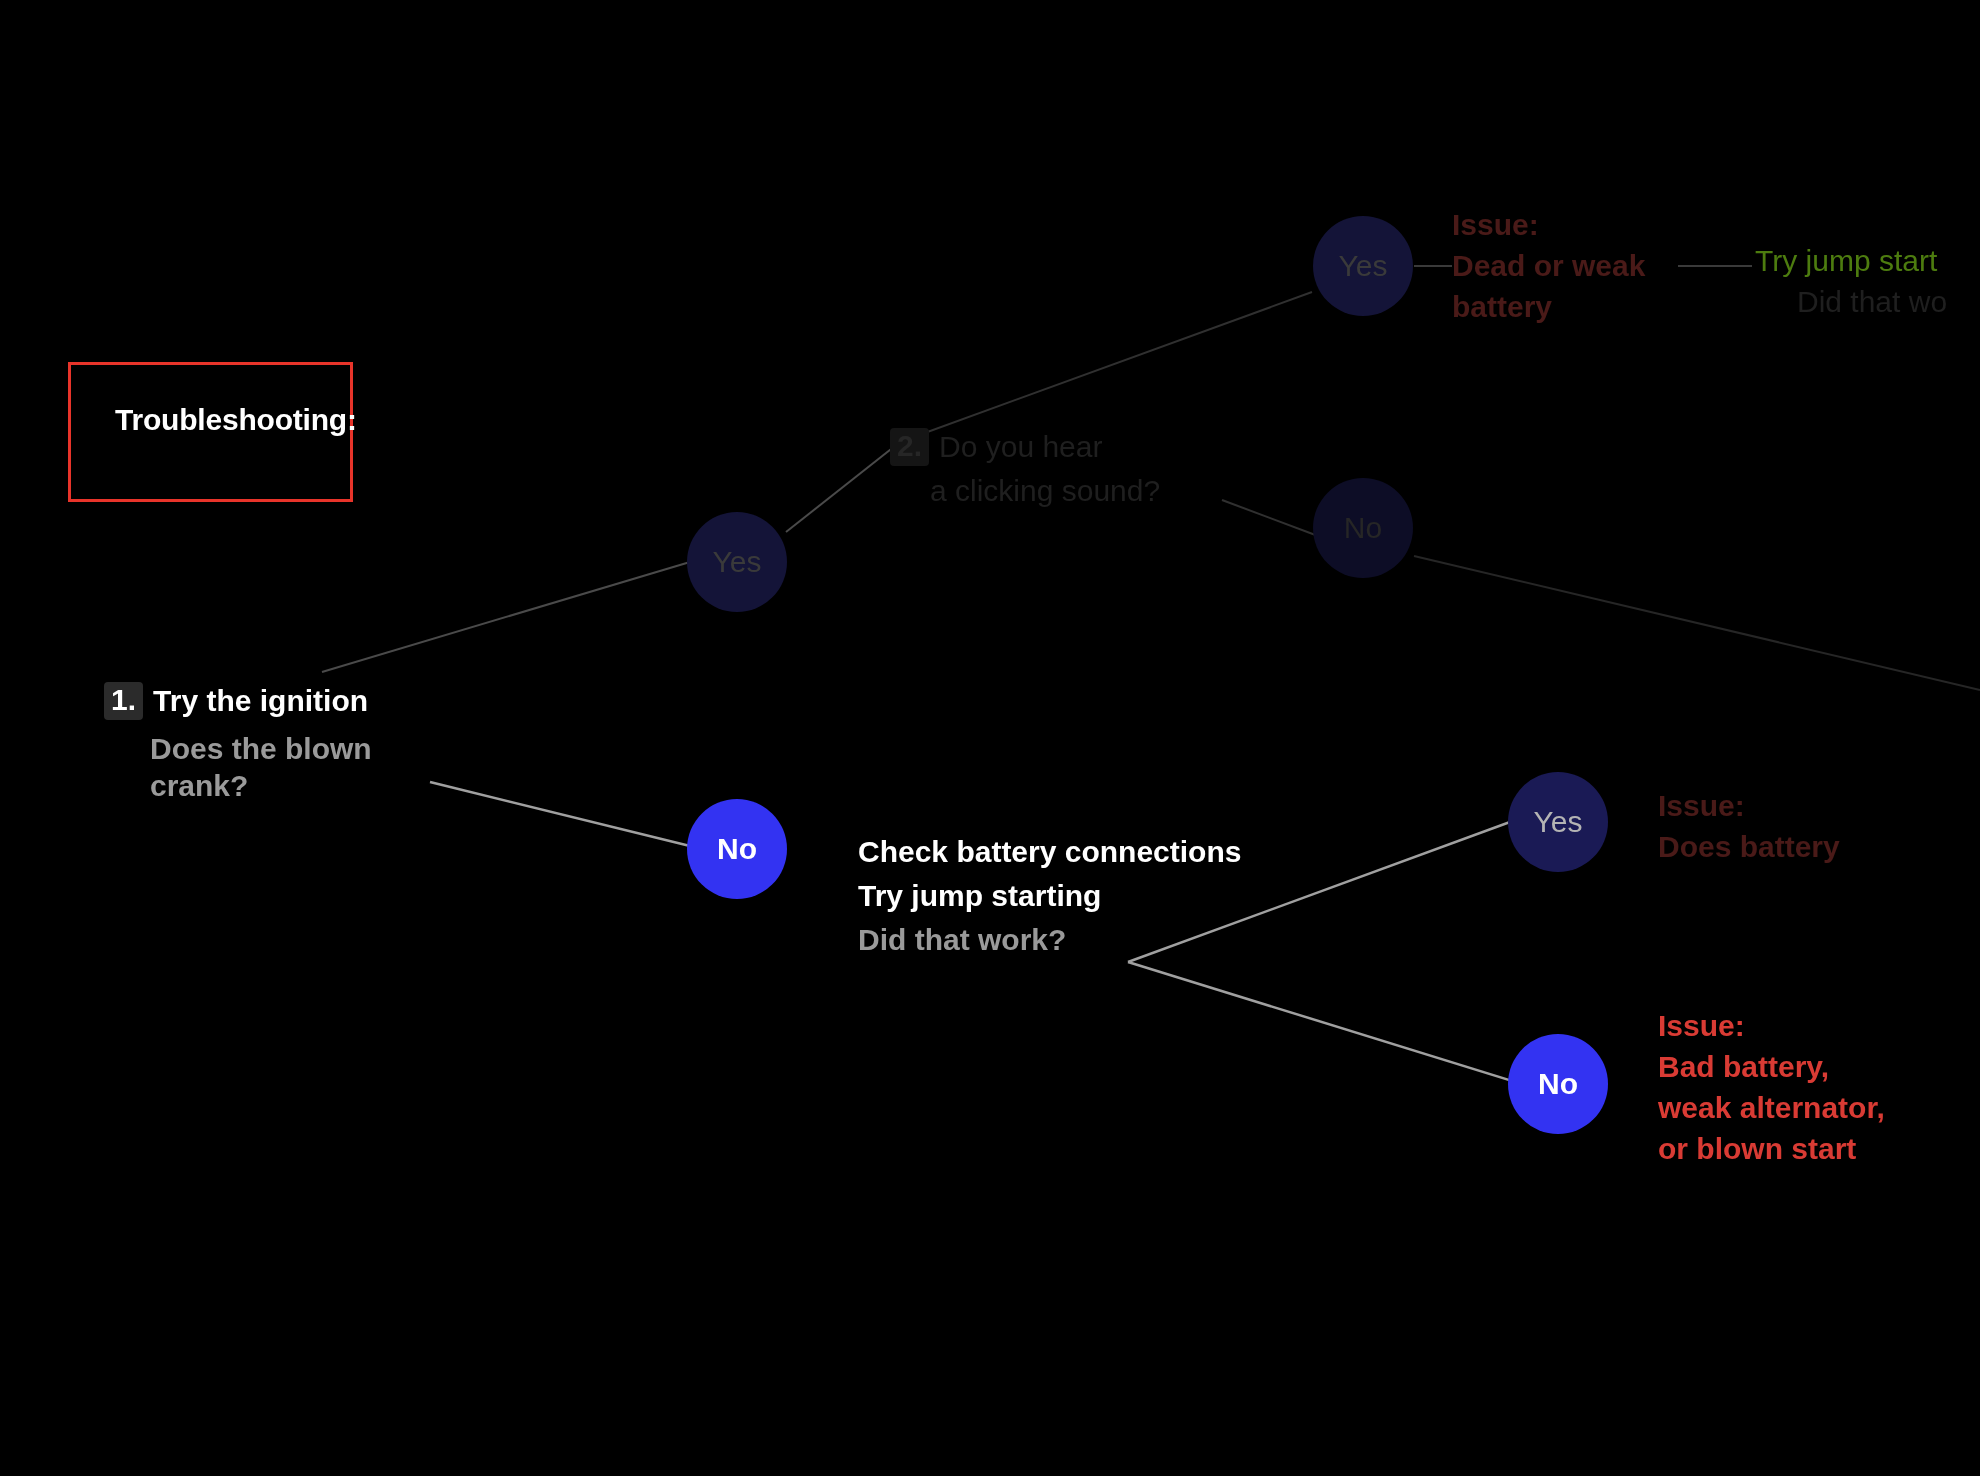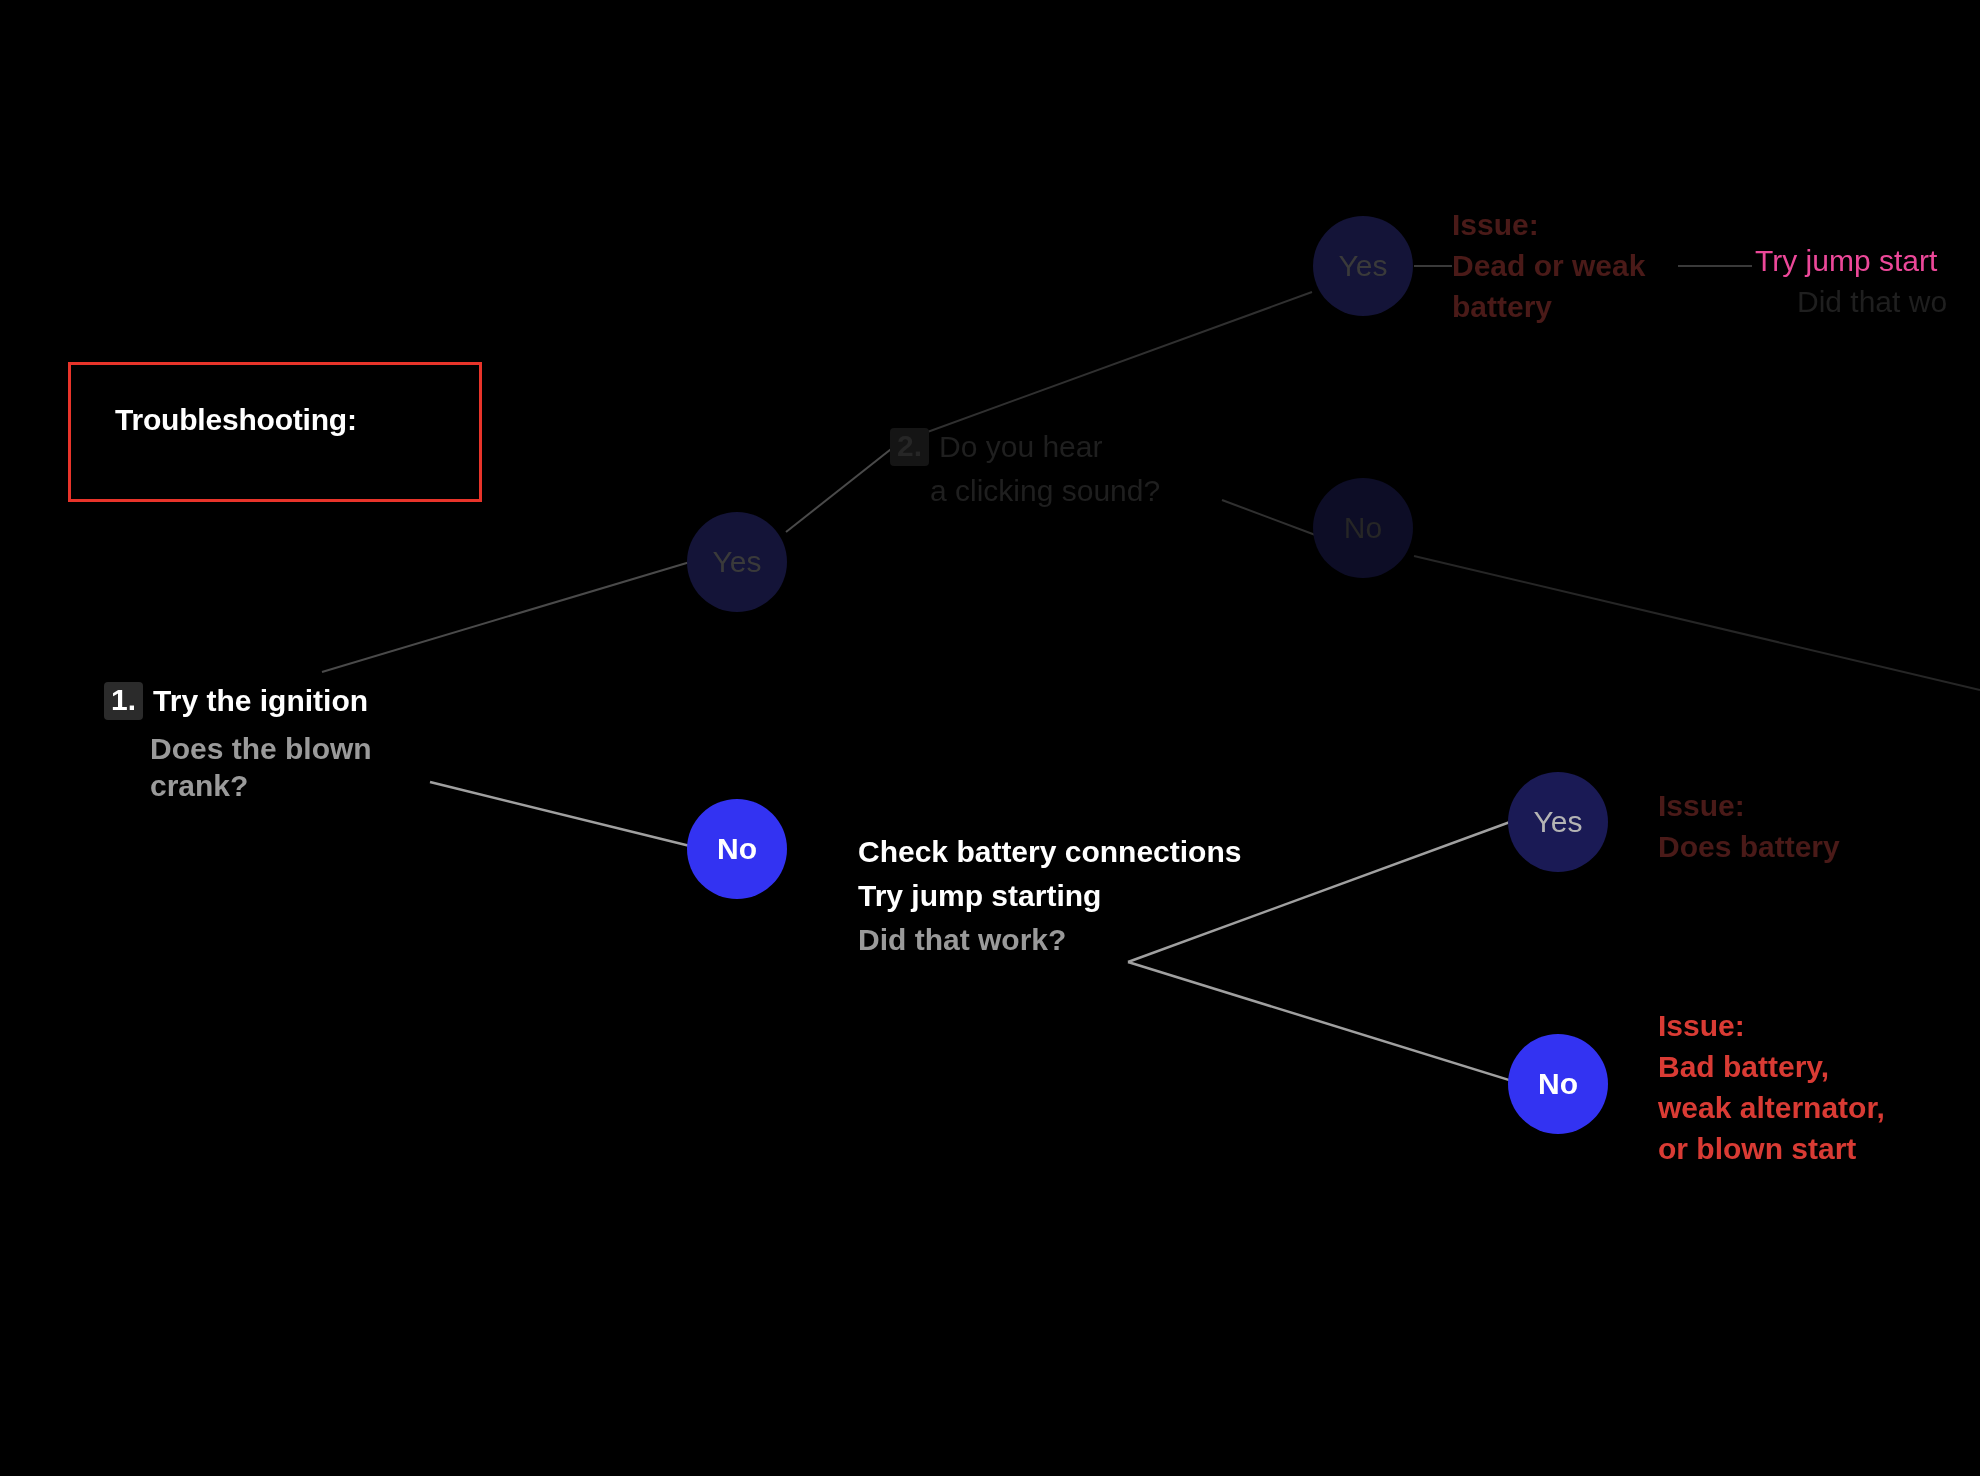--- a/index.html
+++ b/index.html
@@ -31,21 +31,21 @@
     width: 1980px;
     height: 1476px;
     pointer-events: none;
   }
 
   
   .title-card {
     position: absolute;
     left: 68px;
     top: 362px;
-    width: 414px;
+    width: 285px;
     height: 140px;
     border: 3px solid #E8342A;
     box-sizing: border-box;
     padding: 34px 0 0 44px;
   }
   .title-line1 {
     font-size: 30px;
     font-weight: bold;
     color: #FFFFFF;
     line-height: 1.42;
@@ -129,21 +129,21 @@
   
   .advice-dim {
     position: absolute;
     left: 1755px;
     top: 240px;
     white-space: nowrap;
   }
   .advice-dim .a-line {
     font-size: 30px;
     font-weight: normal;
-    color: #ec4899;
+    color: #4d7c0f;
     line-height: 1.37;
   }
   .advice-dim .a-q {
     font-size: 30px;
     font-weight: normal;
     color: #1F1F1F;
     line-height: 1.37;
     padding-left: 42px;
   }
 

